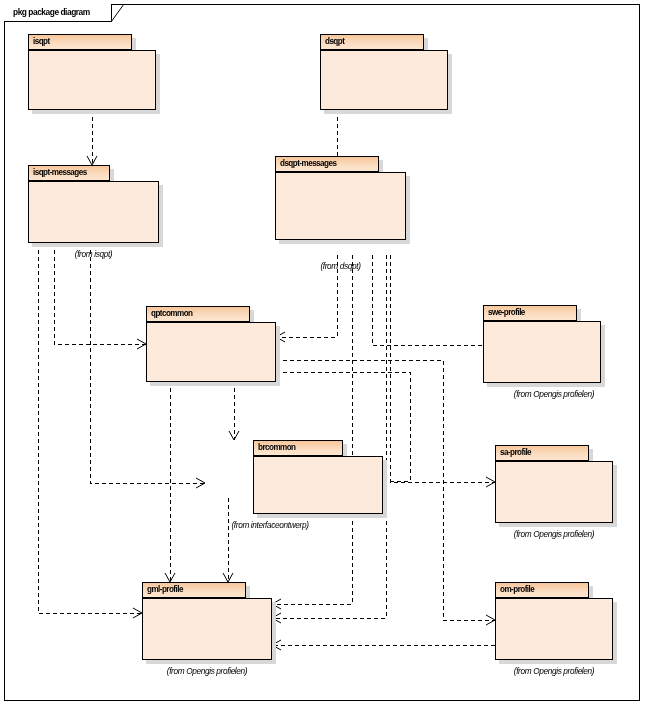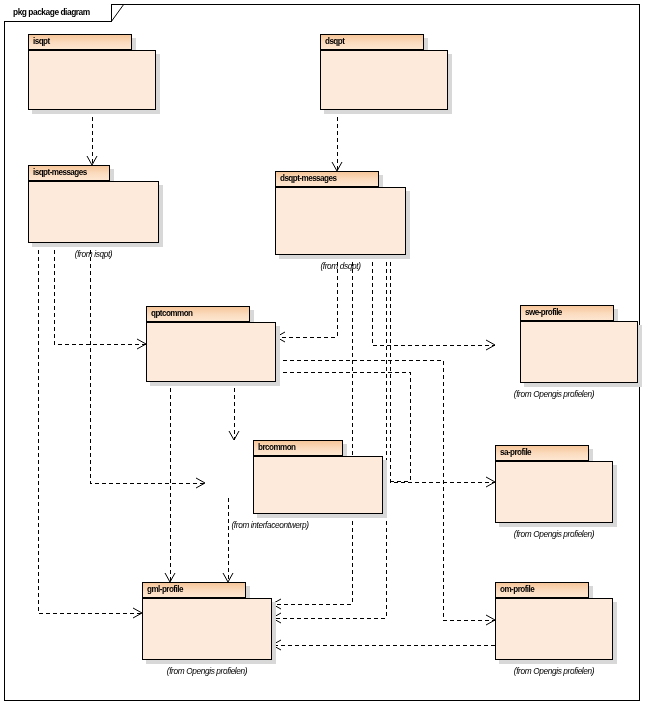--- a/index.html
+++ b/index.html
@@ -211,36 +211,36 @@
         <div class="pkg-name">dsqpt</div>
       </div>
       <div class="pkg" style="left: 28px; top: 165px; width: 131px; height: 78px;">
         <div class="pkg-shadow-tab" style="left: 4px; top: 4px; width: 82px; height: 16px;"></div>
         <div class="pkg-shadow-body" style="left: 4px; top: 20px; width: 131px; height: 62px;"></div>
         <div class="pkg-tab" style="width: 82px;"></div>
         <div class="pkg-body" style="top: 16px; width: 131px; height: 62px;"></div>
         <div class="pkg-name">isqpt-messages</div>
       </div>
       <div class="pkg-from" style="left: 8px; top: 249px; width: 171px;">(from isqpt)</div>
-      <div class="pkg" style="left: 275px; top: 171px; width: 131px; height: 84px; padding-left: 29px;">
+      <div class="pkg" style="left: 275px; top: 156px; width: 131px; height: 84px; padding-left: 29px;">
         <div class="pkg-shadow-tab" style="left: 4px; top: 4px; width: 104px; height: 16px;"></div>
         <div class="pkg-shadow-body" style="left: 4px; top: 20px; width: 131px; height: 68px;"></div>
         <div class="pkg-tab" style="width: 104px;"></div>
         <div class="pkg-body" style="top: 16px; width: 131px; height: 68px;"></div>
         <div class="pkg-name">dsqpt-messages</div>
       </div>
       <div class="pkg-from" style="left: 255px; top: 261px; width: 171px;">(from dsqpt)</div>
       <div class="pkg" style="left: 146px; top: 306px; width: 130px; height: 76px;">
         <div class="pkg-shadow-tab" style="left: 4px; top: 4px; width: 104px; height: 16px;"></div>
         <div class="pkg-shadow-body" style="left: 4px; top: 20px; width: 130px; height: 60px;"></div>
         <div class="pkg-tab" style="width: 104px;"></div>
         <div class="pkg-body" style="top: 16px; width: 130px; height: 60px;"></div>
         <div class="pkg-name">qptcommon</div>
       </div>
-      <div class="pkg" style="left: 520px; top: 305px; width: 118px; height: 78px;">
+      <div class="pkg" style="left: 483px; top: 305px; width: 118px; height: 78px;">
         <div class="pkg-shadow-tab" style="left: 4px; top: 4px; width: 94px; height: 16px;"></div>
         <div class="pkg-shadow-body" style="left: 4px; top: 20px; width: 118px; height: 62px;"></div>
         <div class="pkg-tab" style="width: 94px;"></div>
         <div class="pkg-body" style="top: 16px; width: 118px; height: 62px;"></div>
         <div class="pkg-name">swe-profile</div>
       </div>
       <div class="pkg-from" style="left: 475px; top: 389px; width: 158px;">(from Opengis profielen)</div>
       <div class="pkg" style="left: 205px; top: 440px; width: 130px; height: 74px; margin-left: 48px;">
         <div class="pkg-shadow-tab" style="left: 4px; top: 4px; width: 90px; height: 16px;"></div>
         <div class="pkg-shadow-body" style="left: 4px; top: 20px; width: 130px; height: 58px;"></div>

